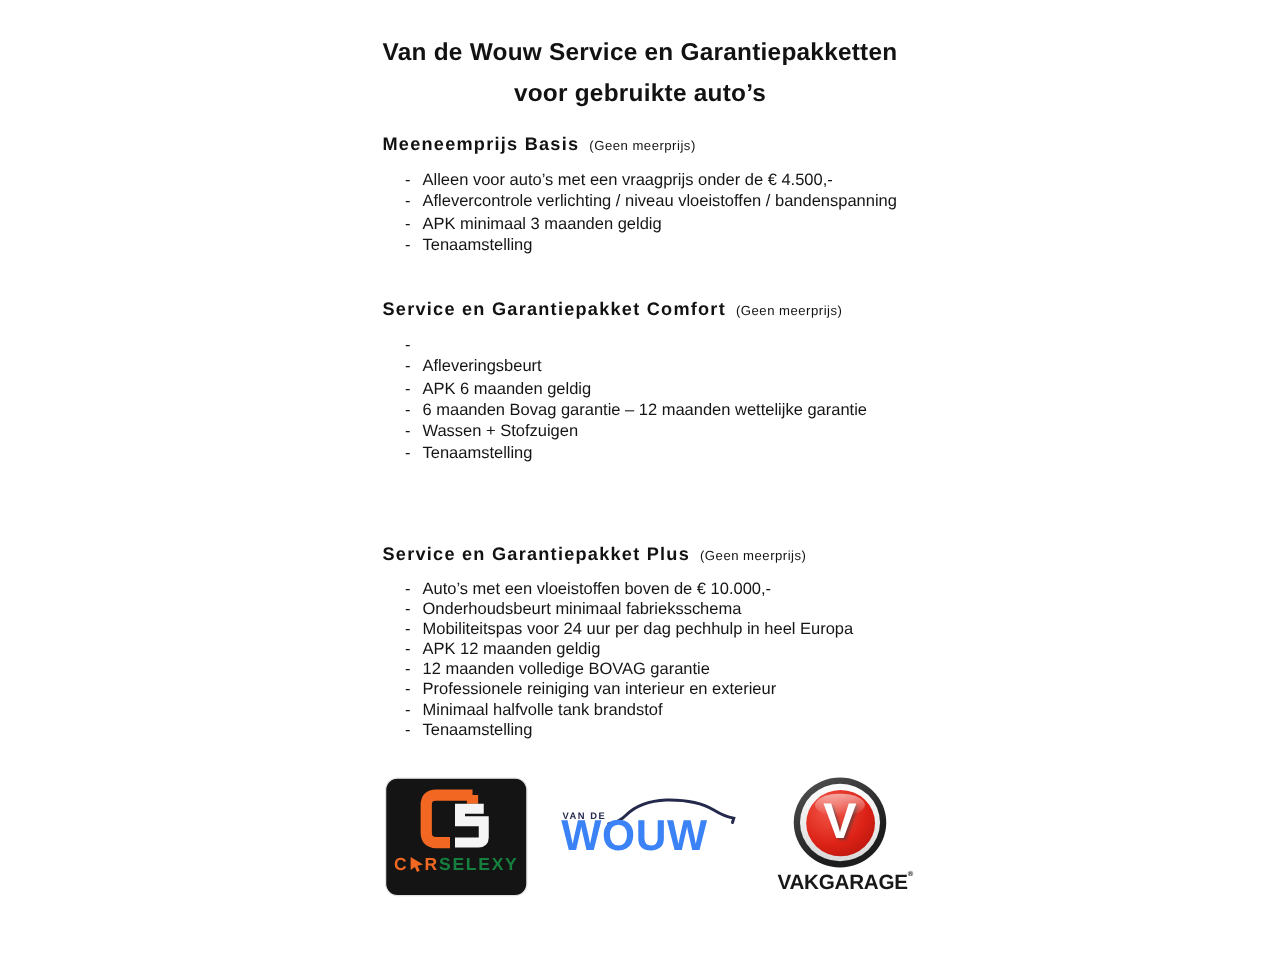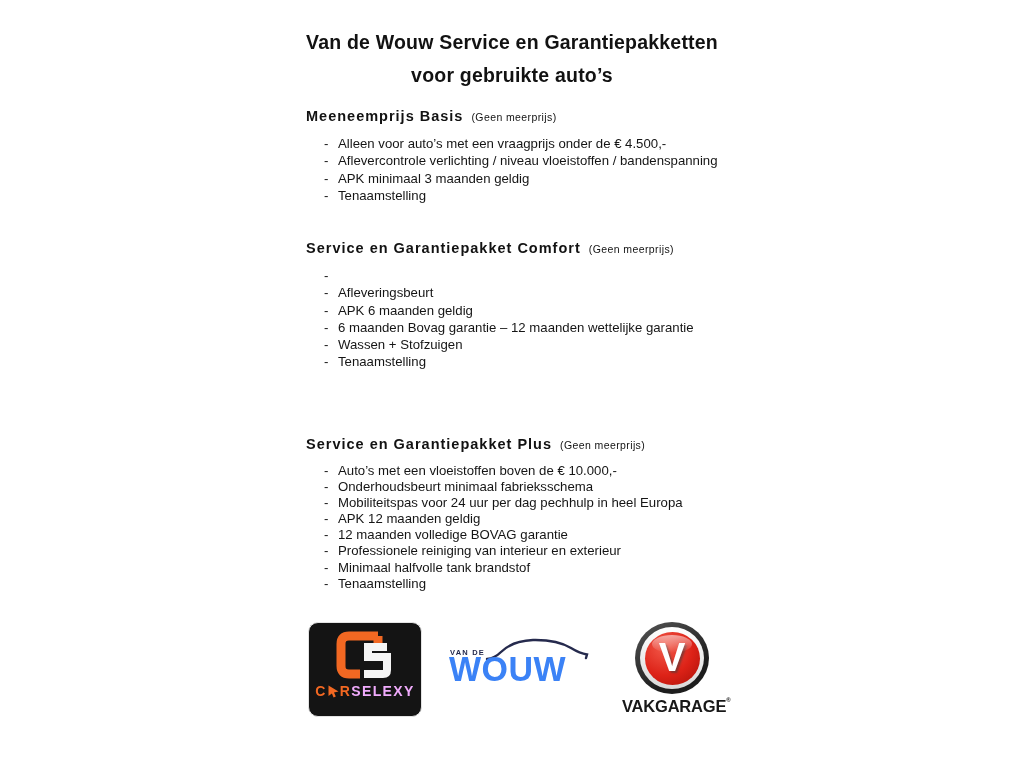--- a/index.html
+++ b/index.html
@@ -89,21 +89,21 @@
   .cs-text {
     margin-top: 3px;
     font-size: 14px;
     font-weight: bold;
     letter-spacing: 1.4px;
     white-space: nowrap;
     display: flex;
     align-items: center;
   }
   .cs-orange { color: #f26822; }
-  .cs-white { color: #f0abfc; }
+  .cs-white { color: #15803d; }
   .cs-cursor { display: inline-block; margin: 0 1px; }
 
   
   .logo-wouw {
     position: absolute;
     left: 449px; top: 637px;
     width: 142px; height: 62px;
   }
   .wouw-car {
     position: absolute;

